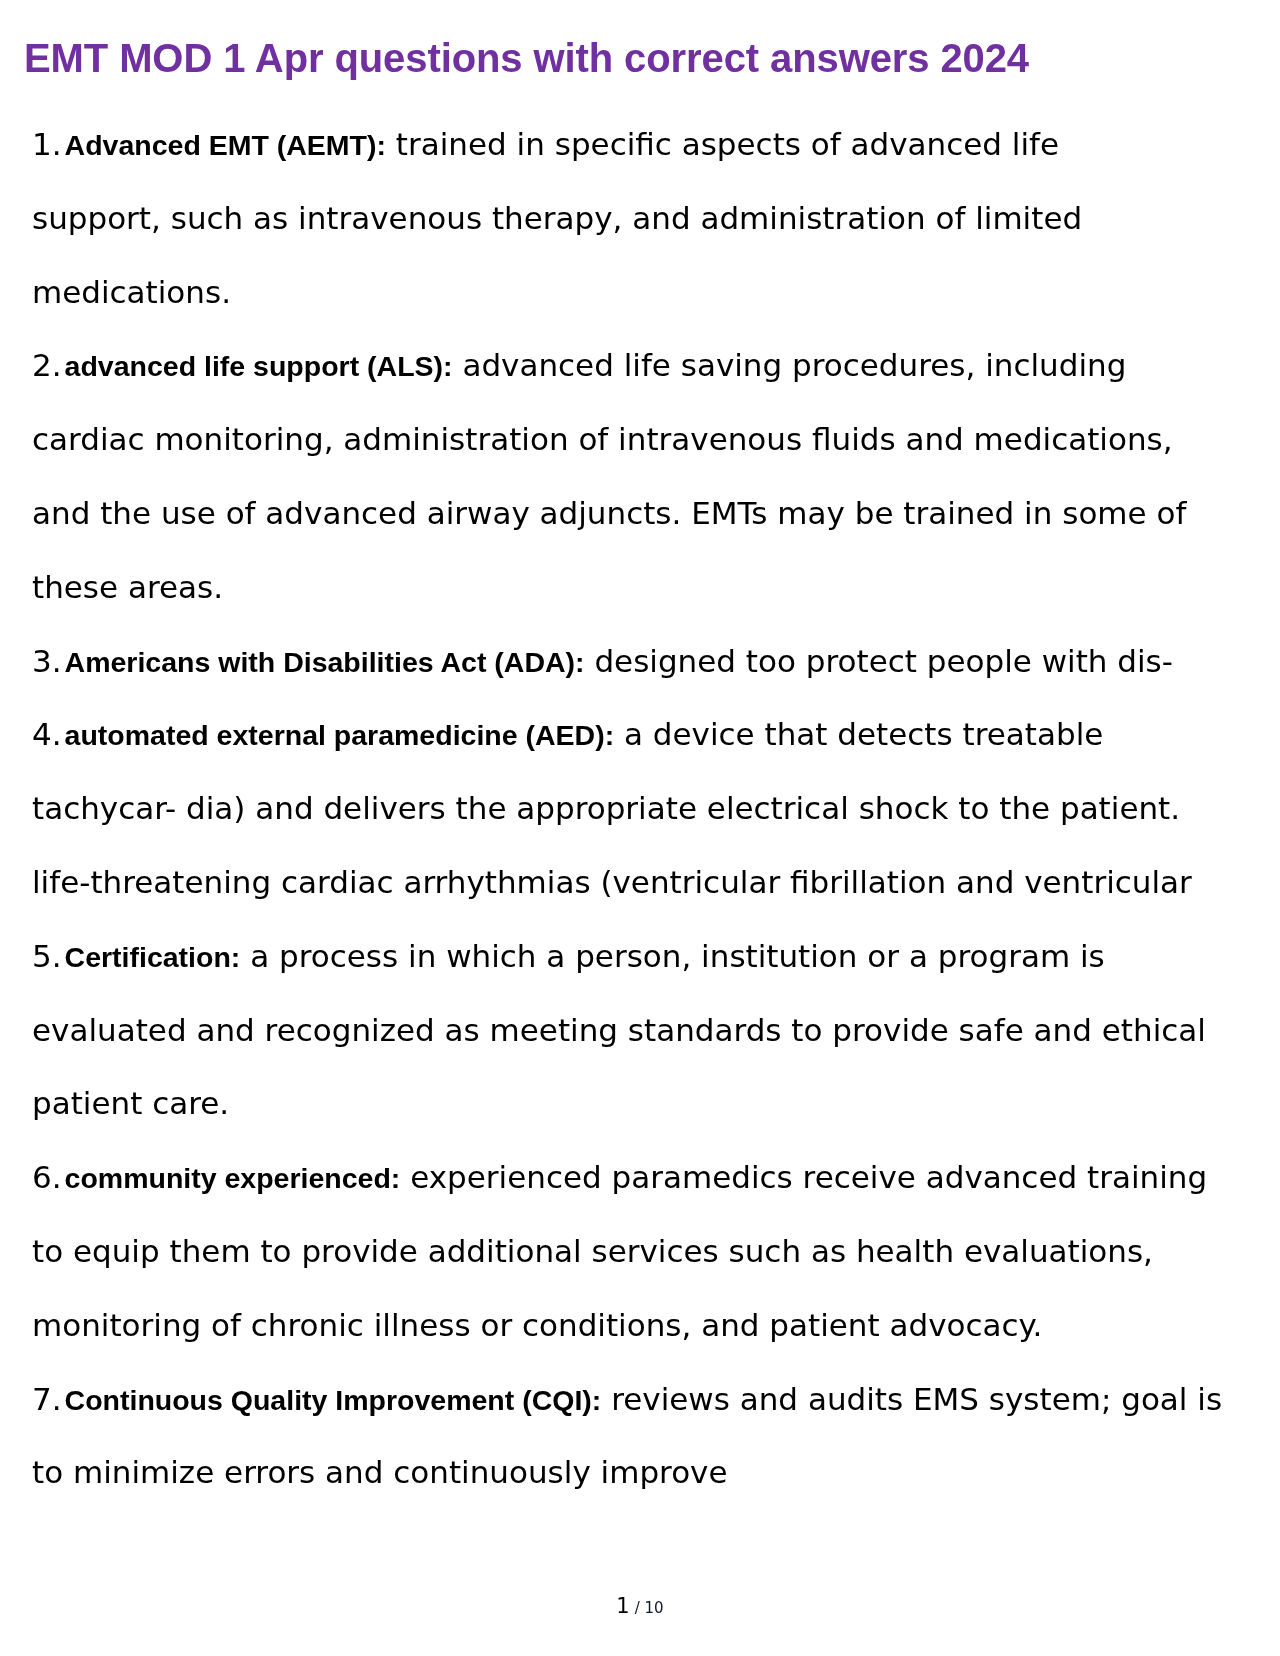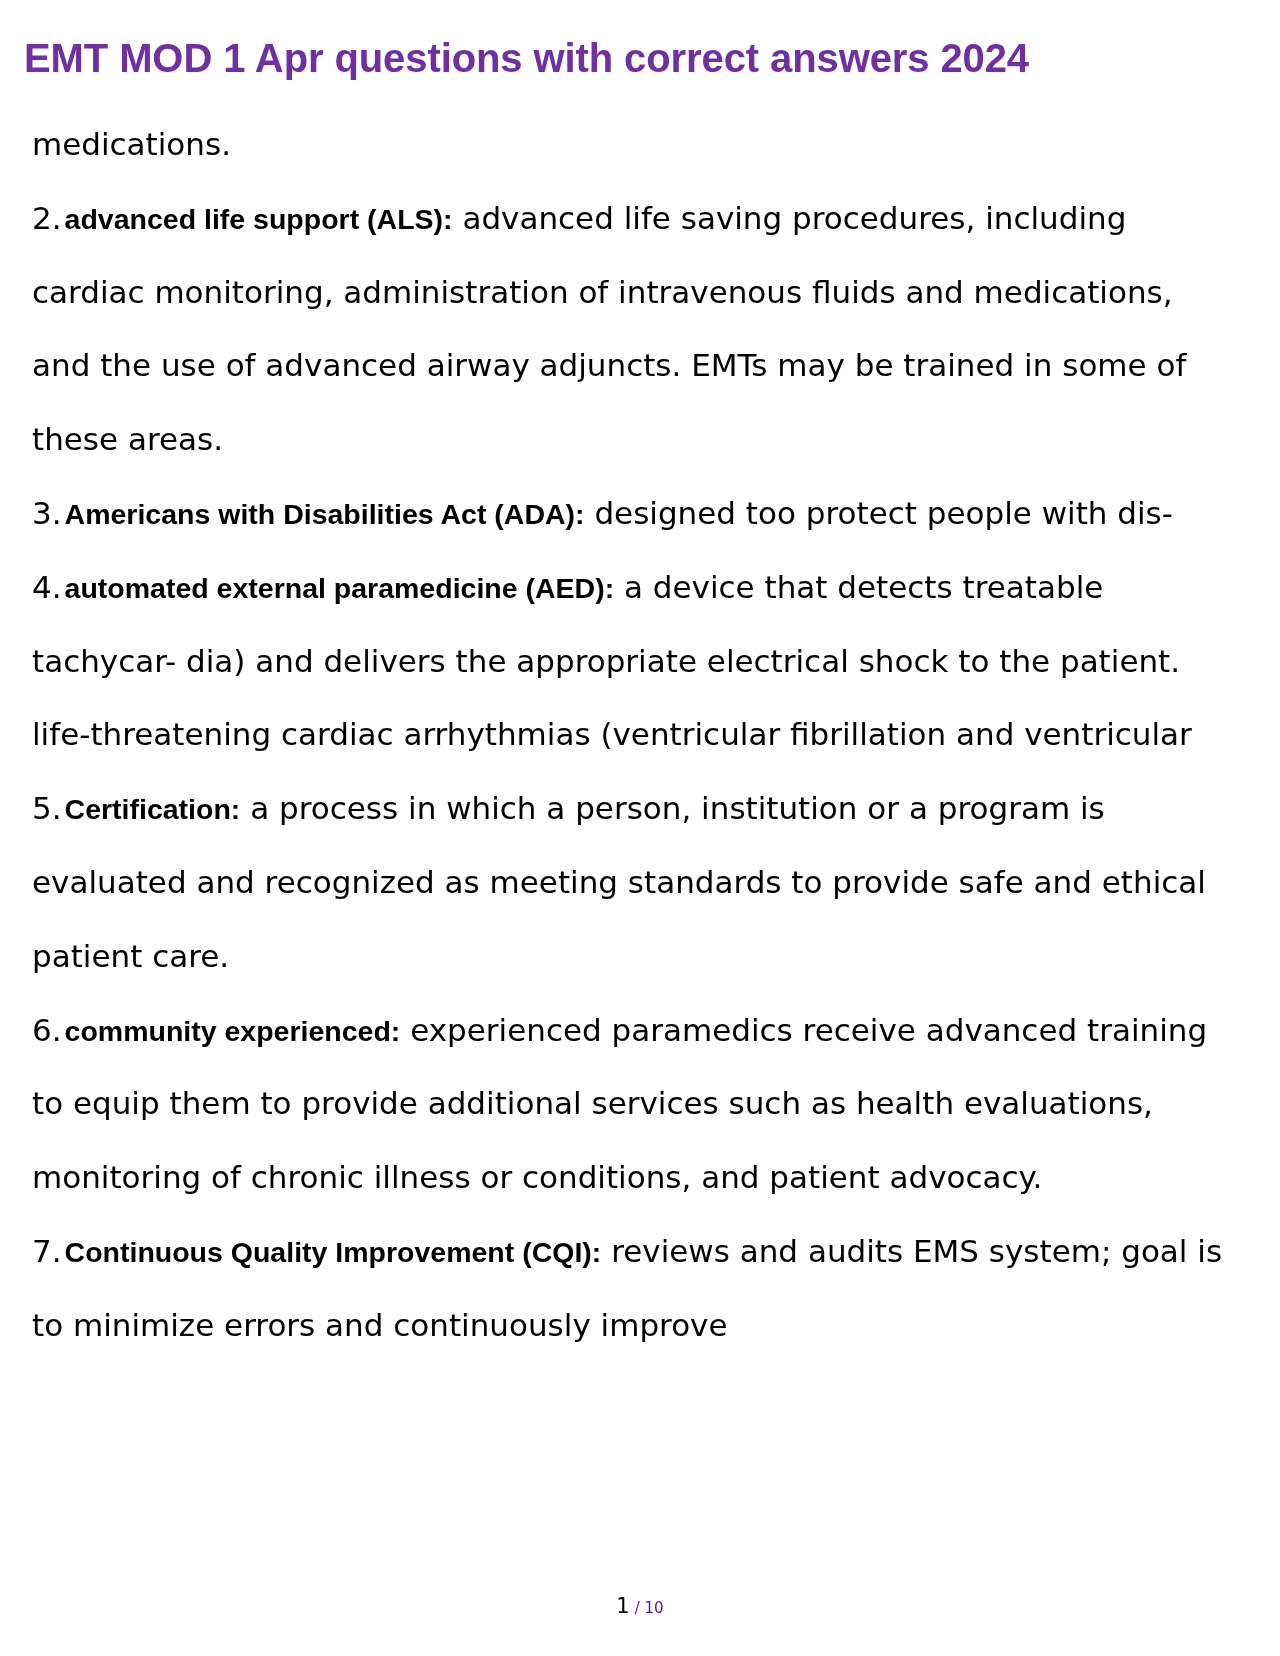--- a/index.html
+++ b/index.html
@@ -30,20 +30,22 @@
   .pager .tot { font-size: 15px; margin-left: 5px; }
 </style>
 </head>
 <body>
 
 <h1 class="title" style="margin:0;color:#7030A0;">EMT MOD 1 Apr questions with correct answers 2024</h1>
 
 <div class="content">
 
   <div>
+    <span class="line"><span class="num">1.</span><span class="term">Advanced EMT (AEMT):</span><span> trained in specific aspects of advanced life</span></span>
+    <span class="line">support, such as intravenous therapy, and administration of limited</span>
     <span class="line">medications.</span>
   </div>
 
   <div>
     <span class="line"><span class="num">2.</span><span class="term">advanced life support (ALS):</span><span> advanced life saving procedures, including</span></span>
     <span class="line">cardiac monitoring, administration of intravenous fluids and medications,</span>
     <span class="line">and the use of advanced airway adjuncts. EMTs may be trained in some of</span>
     <span class="line">these areas.</span>
   </div>
 
@@ -69,14 +71,14 @@
     <span class="line">monitoring of chronic illness or conditions, and patient advocacy.</span>
   </div>
 
   <div>
     <span class="line"><span class="num">7.</span><span class="term">Continuous Quality Improvement (CQI):</span><span> reviews and audits EMS system; goal is</span></span>
     <span class="line">to minimize errors and continuously improve</span>
   </div>
 </div>
 
 <div class="pager">
-  <span class="cur">1</span><span class="tot" style="color:#4c1d95;">/ 10</span>
+  <span class="cur">1</span><span class="tot" style="color:#0f172a;">/ 10</span>
 </div>
 
 </body></html>

